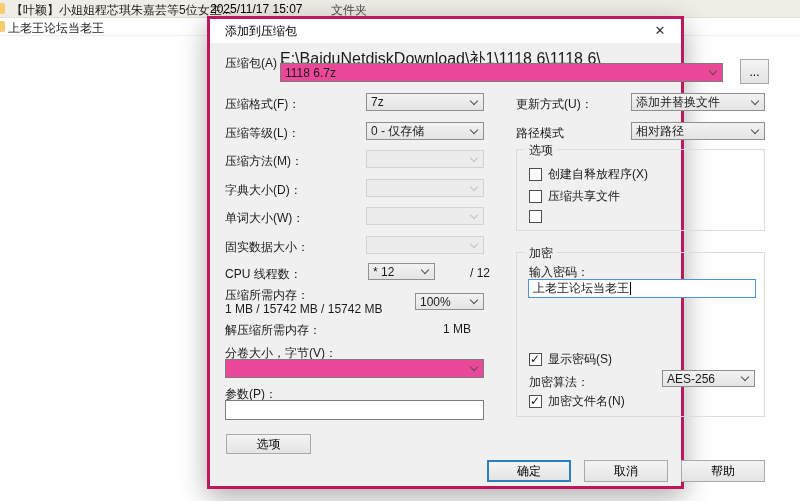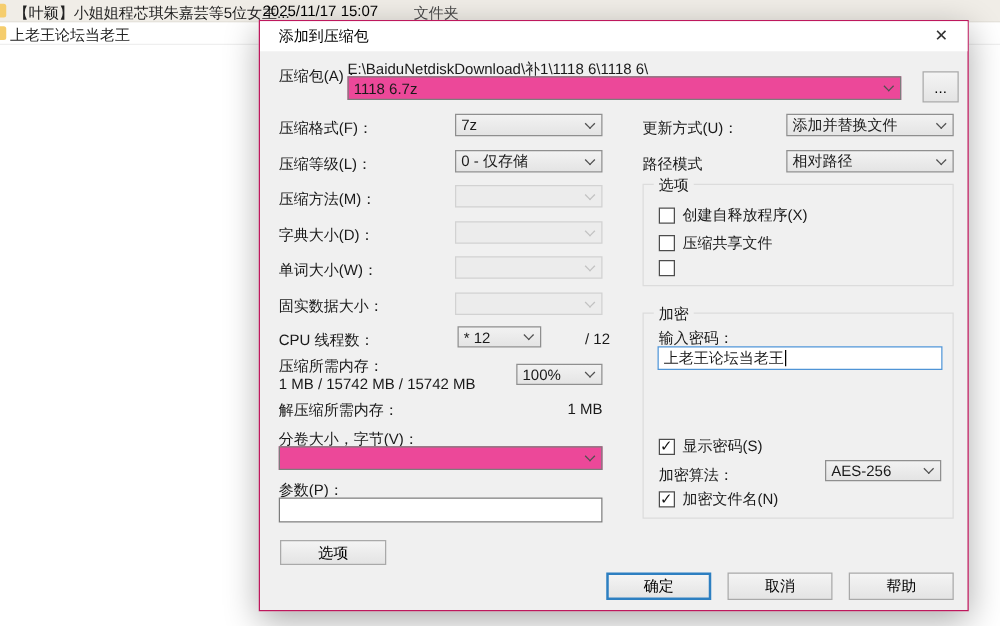--- a/index.html
+++ b/index.html
@@ -12,29 +12,29 @@
   
   .bg-row { position:absolute; left:0; width:800px; height:18px;padding-left:16px; }
   .bg-row1 { top:0; background:#f0ede7; border-bottom:1px solid #e2dfd9; }
   .bg-row2 { top:18px; background:#fff; border-bottom:1px solid #efefef; }
   .bg-name { position:absolute; top:2px; white-space:nowrap; color:#222; }
   .bg-date { position:absolute; left:210px; top:2px; color:#000000; }
   .bg-type { position:absolute; left:331px; top:2px; color:#4a4a4a; }
   .folder-sliver { position:absolute; left:0; width:5px; height:11px;
     background:#f5cd6d; border-radius:0 2px 2px 0; }
   
-  .dialog { position:absolute; left:207px; top:16px; width:568px; height:473px;
-    background:#f0f0f0; border:1px solid #be185d;
+  .dialog { position:absolute; left:207px; top:16px; width:477px; height:473px;
+    background:#f0f0f0; border:3px solid #be185d;
     box-shadow:0 8px 26px rgba(0,0,0,.33); }
   .titlebar { position:absolute; left:0; top:0; width:100%; height:24px; background:#fff; }
   .title-text { position:absolute; left:15px; top:0; line-height:24px; color:#000; }
   .close-btn { position:absolute; right:2px; top:0; width:38px; height:24px;
     text-align:center; line-height:24px; font-size:13px; color:#333; cursor:default; }
   .lbl { position:absolute; white-space:nowrap; color:#1a1a1a; }
-  .small { font-size:12px; }
+  .small { font-size:16px; }
   
   .combo { position:absolute; height:18px; background:linear-gradient(#f2f2f2,#e4e4e4);
     border:1px solid #8f8f8f; display:flex; align-items:center; padding:0 4px; }
   .combo .val { flex:1; white-space:nowrap; overflow:hidden; font-size:12px; }
   .chev { width:6px; height:6px; border-left:1px solid #505050; border-bottom:1px solid #505050;
     transform:rotate(-45deg); margin:-3px 2px 0 4px; flex:none; }
   .combo.disabled { background:#ececec; border-color:#d2d2d2; }
   .combo.disabled .chev { border-color:#c2c2c2; }
   .combo.editable { background:#ec4899; border-color:#7c7c7c; }
   
@@ -49,21 +49,21 @@
   .btn.default { border:2px solid #2d7fc1; }
   
   .group { position:absolute; border:1px solid #dcdcdc; }
   .group-legend { position:absolute; top:-8px; left:8px; background:#f0f0f0; padding:0 4px; }
   
   .cb { position:absolute; display:flex; align-items:center; }
   .cb-box { width:13px; height:13px; background:#fff; border:1px solid #4d4d4d;
     margin-right:6px; position:relative; flex:none; }
   .cb-box.checked::after { content:"✓"; position:absolute; left:0px; top:-2px;
     font-size:12px; color:#111; font-weight:bold; }
-  .rt { text-align:right; }
+  .rt { text-align:center; }
 </style>
 </head>
 <body>
 
 <div class="bg-row bg-row1">
   <span class="folder-sliver" style="top:3px"></span>
   <span class="bg-name" style="left:11px">【叶颖】小姐姐程芯琪朱嘉芸等5位女主...</span>
   <span class="bg-date">2025/11/17 15:07</span>
   <span class="bg-type">文件夹</span>
 </div>

